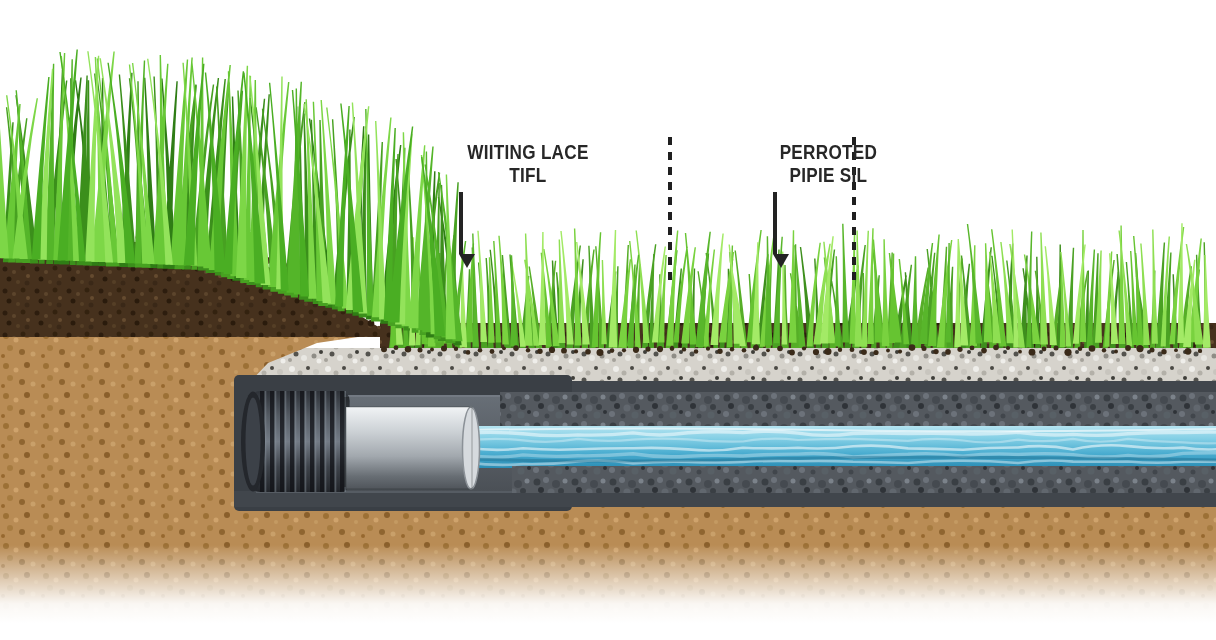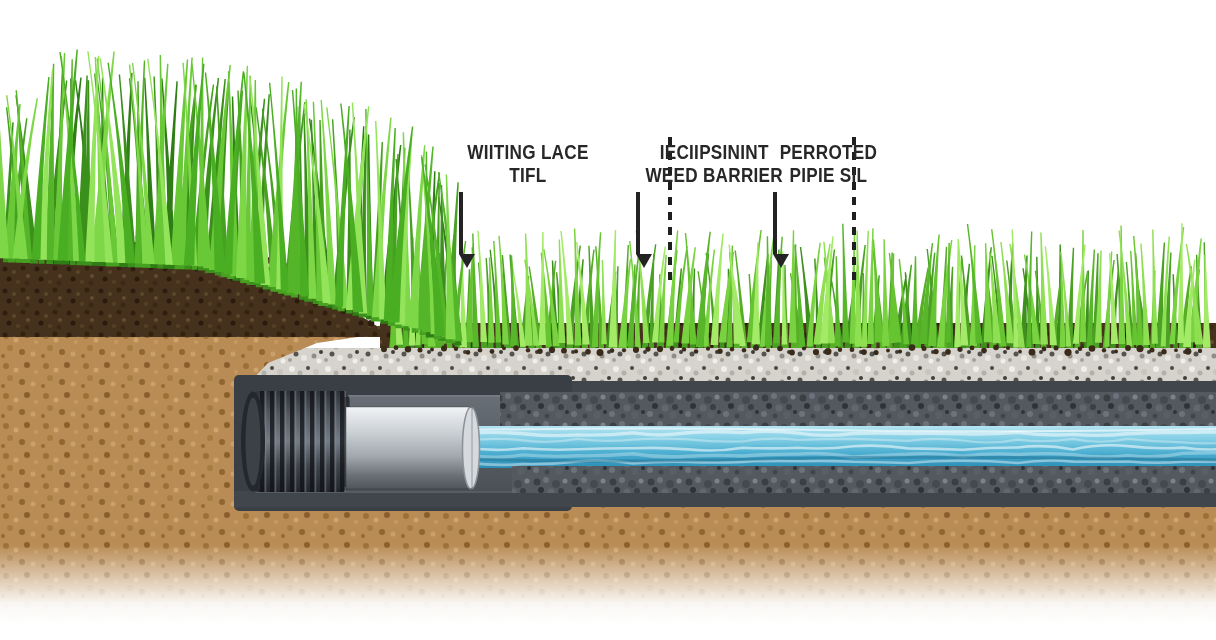--- a/index.html
+++ b/index.html
@@ -328,28 +328,20 @@
       <div class="callout-text">
         <div>WIITING LACE</div>
         <div>TIFL</div>
       </div>
       <div class="callout-stem"></div>
       <div class="callout-head"></div>
     </div>
 
     <div class="dash-sep" style="left:668px;"></div>
 
-    <div class="callout" style="left:636px;">
-      <div class="callout-text">
-        <div>IECIIPSININT</div>
-        <div>WEED BARRIER</div>
-      </div>
-      <div class="callout-stem"></div>
-      <div class="callout-head"></div>
-    </div>
 
     <div class="dash-sep" style="left:852px;"></div>
 
     <div class="callout" style="left:773px;">
       <div class="callout-text">
         <div>PERROTED</div>
         <div>PIPIE SIL</div>
       </div>
       <div class="callout-stem"></div>
       <div class="callout-head"></div>

